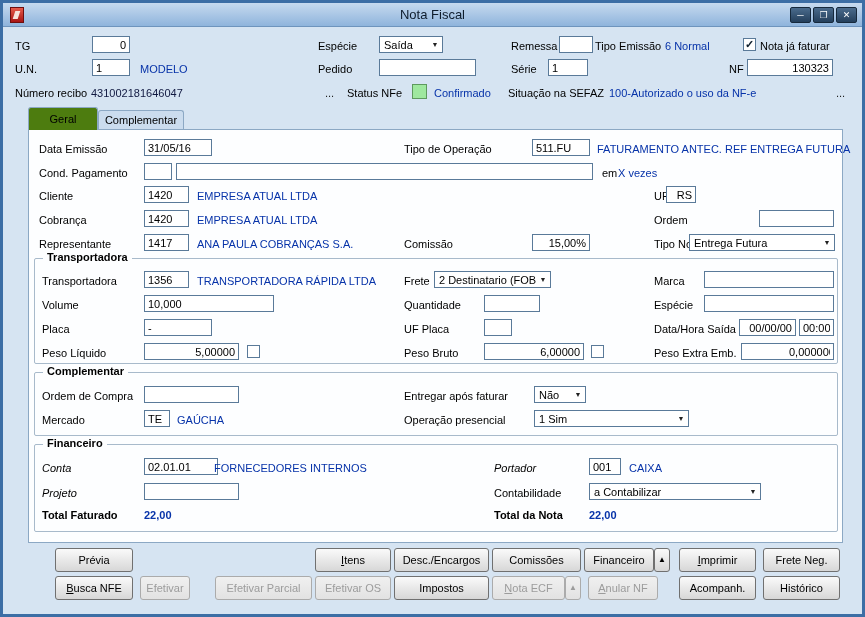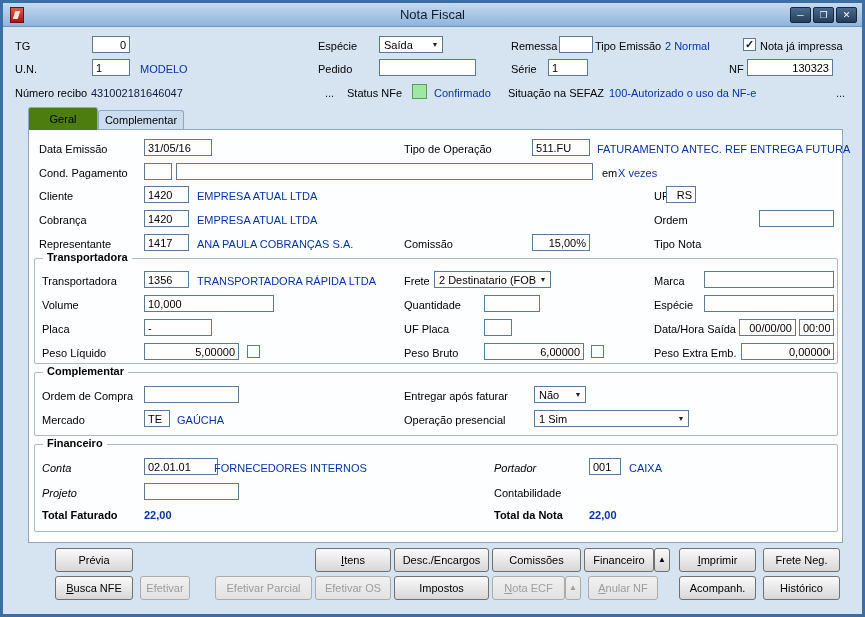--- a/index.html
+++ b/index.html
@@ -79,23 +79,23 @@
   <span class="lbl" style="left:12px;top:37px">TG</span>
   <input class="inp right" style="left: 89px; top: 33px; width: 38px;" value="0">
   <span class="lbl" style="left:315px;top:37px">Espécie</span>
   <div class="combo" style="left:376px;top:33px;width:64px">
     <span class="ct">Saída</span>
     <span class="ca"></span>
   </div>
   <span class="lbl" style="left:508px;top:37px">Remessa</span>
   <input class="inp" style="left: 556px; top: 33px; width: 34px;" value="">
   <span class="lbl" style="left:592px;top:37px">Tipo Emissão</span>
-  <span class="val" style="left:662px;top:37px">2 Normal</span>
+  <span class="val" style="left:662px;top:37px">6 Normal</span>
   <span class="chk checked" style="left:740px;top:35px"></span>
-  <span class="lbl" style="left:757px;top:37px">Nota já impressa</span>
+  <span class="lbl" style="left:757px;top:37px">Nota já faturar</span>
 
   <span class="lbl" style="left:12px;top:60px">U.N.</span>
   <input class="inp" style="left: 89px; top: 56px; width: 38px;" value="1">
   <span class="val" style="left:137px;top:60px">MODELO</span>
   <span class="lbl" style="left:315px;top:60px">Pedido</span>
   <input class="inp" style="left: 376px; top: 56px; width: 97px;" value="">
   <span class="lbl" style="left:508px;top:60px">Série</span>
   <input class="inp" style="left: 545px; top: 56px; width: 40px;" value="1">
   <span class="lbl" style="left:726px;top:60px">NF</span>
   <input class="inp right" style="left: 744px; top: 56px; width: 86px;" value="130323">
@@ -138,20 +138,24 @@
     <span class="val" style="left:168px;top:84px">EMPRESA ATUAL LTDA</span>
     <span class="lbl" style="left:625px;top:84px">Ordem</span>
     <input class="inp" style="left: 730px; top: 80px; width: 75px;" value="">
 
     <span class="lbl" style="left:10px;top:108px">Representante</span>
     <input class="inp" style="left: 115px; top: 104px; width: 45px;" value="1417">
     <span class="val" style="left:168px;top:108px">ANA PAULA COBRANÇAS S.A.</span>
     <span class="lbl" style="left:375px;top:108px">Comissão</span>
     <input class="inp right" style="left: 503px; top: 104px; width: 58px;" value="15,00%">
     <span class="lbl" style="left:625px;top:108px">Tipo Nota</span>
+    <div class="combo" style="left:660px;top:104px;width:146px">
+      <span class="ct">Entrega Futura</span>
+      <span class="ca"></span>
+    </div>
 
     <div class="group" style="left:5px;top:128px;width:804px;height:106px">
       <span class="legend">Transportadora</span>
     </div>
     <span class="lbl" style="left:13px;top:145px">Transportadora</span>
     <input class="inp" style="left: 115px; top: 141px; width: 45px;" value="1356">
     <span class="val" style="left:168px;top:145px">TRANSPORTADORA RÁPIDA LTDA</span>
     <span class="lbl" style="left:375px;top:145px">Frete</span>
     <div class="combo" style="left:405px;top:141px;width:117px">
       <span class="ct">2 Destinatario (FOB</span>
@@ -209,20 +213,24 @@
     <span class="lbl it" style="left:13px;top:332px">Conta</span>
     <input class="inp" style="left: 115px; top: 328px; width: 74px;" value="02.01.01">
     <span class="val" style="left:185px;top:332px">FORNECEDORES INTERNOS</span>
     <span class="lbl it" style="left:465px;top:332px">Portador</span>
     <input class="inp" style="left: 560px; top: 328px; width: 32px;" value="001">
     <span class="val" style="left:600px;top:332px">CAIXA</span>
 
     <span class="lbl it" style="left:13px;top:357px">Projeto</span>
     <input class="inp" style="left: 115px; top: 353px; width: 95px;" value="">
     <span class="lbl" style="left:465px;top:357px">Contabilidade</span>
+    <div class="combo" style="left:560px;top:353px;width:172px">
+      <span class="ct">a Contabilizar</span>
+      <span class="ca"></span>
+    </div>
 
     <span class="lbl b" style="left:13px;top:379px">Total Faturado</span>
     <span class="val b" style="left:115px;top:379px">22,00</span>
     <span class="lbl b" style="left:465px;top:379px">Total da Nota</span>
     <span class="val b" style="left:560px;top:379px">22,00</span>
   </div>
 
   <button class="btn" style="left:52px;top:545px;width:78px">Prévia</button>
   <button class="btn" style="left:312px;top:545px;width:76px"><u>I</u>tens</button>
   <button class="btn" style="left:391px;top:545px;width:95px">Desc./Encargos</button>

